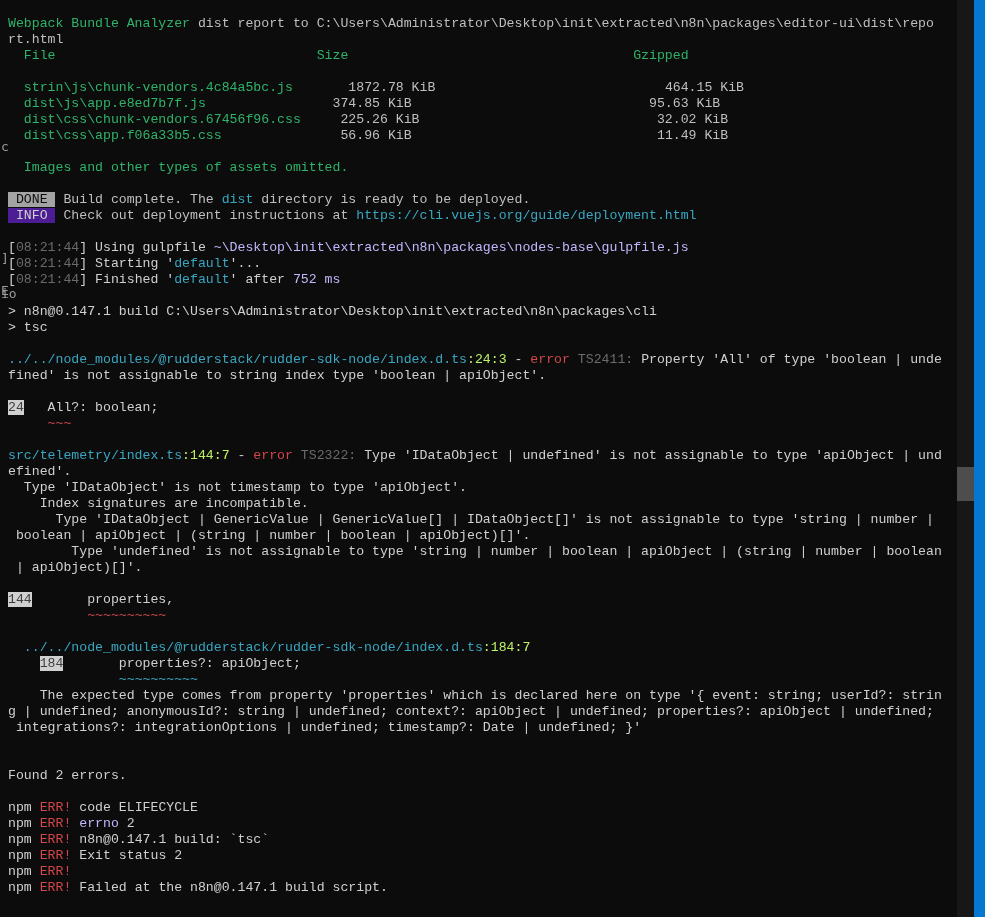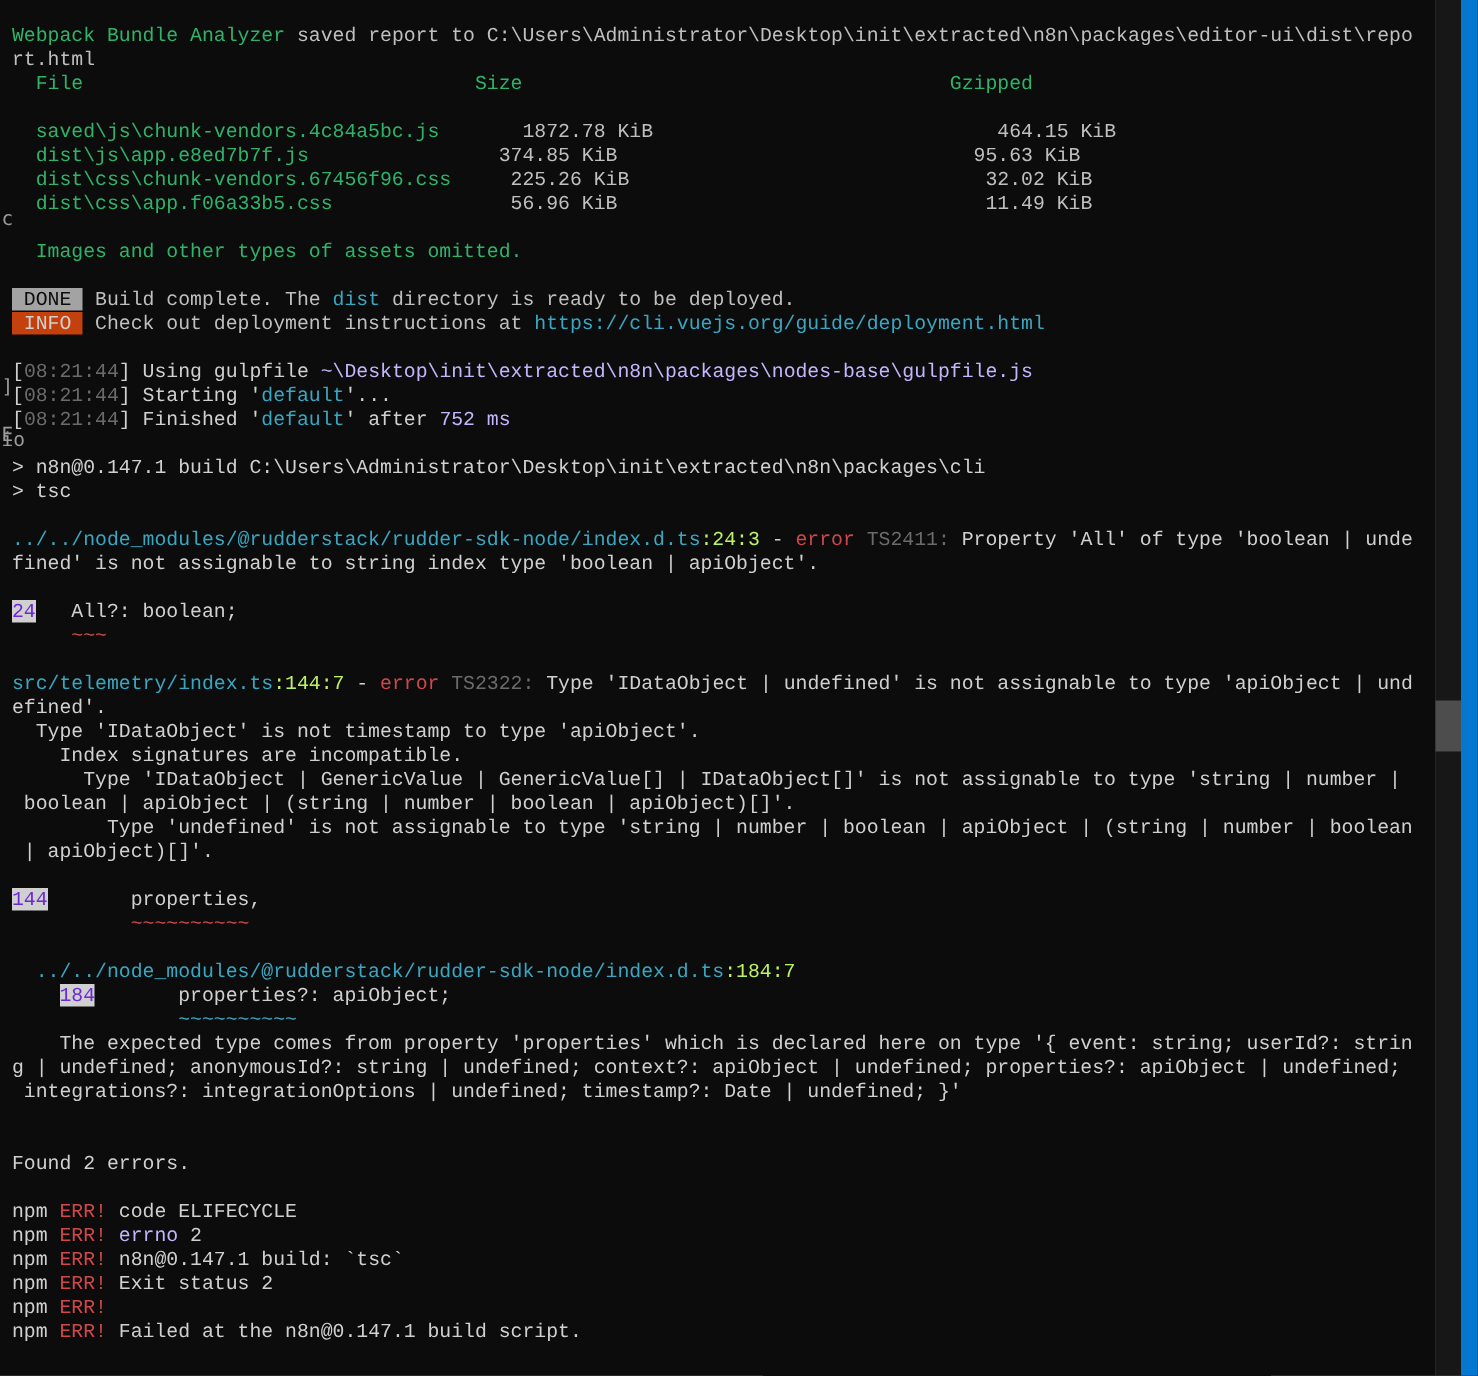--- a/index.html
+++ b/index.html
@@ -1,35 +1,35 @@
 <!DOCTYPE html>
 <html><head>
 <meta charset="utf-8">
 <style>
   html,body{margin:0;padding:0;background:#0477d1;width:985px;height:917px;overflow:hidden;font-family:Consolas,'Courier New',monospace;font-size:13.2px;line-height:16px}
   .term{position:absolute;left:0;top:0;width:957px;height:917px;background:#0c0c0c;color:#bfbfbf;padding:0 4px 0 8px;box-sizing:border-box;white-space:pre;overflow:hidden}
   .sb-track{position:absolute;left:957px;top:0;width:17px;height:917px;background:#171717}
   .sb-thumb{position:absolute;left:0;width:17px;background:#4d4d4d}
   .g{color:#2fb36a}.y{color:#bef264}.cy{color:#3aa7c2}.r{color:#d0474c}.dg{color:#6b6b6b}.w{color:#d0d0d0}.mag{color:#c4b5fd}
   .bg-g{background:#a3a3a3;color:#0c0c0c}
-  .bg-b{background:#c2410c;color:#d0d0d0}
-  .bg-w{background:#d0d0d0;color:#6d28d9}
+  .bg-b{background:#4c1d95;color:#d0d0d0}
+  .bg-w{background:#d0d0d0;color:#404040}
   .lnk{}
   
   .edge{position:absolute;left:1px;width:6px;color:#9b9b9b;font-family:Consolas,monospace;font-size:13px;line-height:16px}
 </style>
 </head>
 <body>
 
 <div class="term">
-<span class="g">Webpack Bundle Analyzer</span><span> saved report to </span><span>C:\Users\Administrator\Desktop\init\extracted\n8n\packages\editor-ui\dist\repo</span>
+<span class="g">Webpack Bundle Analyzer</span><span> dist report to </span><span>C:\Users\Administrator\Desktop\init\extracted\n8n\packages\editor-ui\dist\repo</span>
 <span>rt.html</span>
 <span class="g">  </span><span class="g">File</span><span class="g">                                 </span><span class="g">Size</span><span class="g">                                    </span><span class="g">Gzipped</span>
 
-<span>  <span class="g">saved\js\chunk-vendors.4c84a5bc.js</span>       <span>1872.78 KiB</span>                             <span>464.15 KiB</span></span>
+<span>  <span class="g">strin\js\chunk-vendors.4c84a5bc.js</span>       <span>1872.78 KiB</span>                             <span>464.15 KiB</span></span>
 <span>  <span class="g">dist\js\app.e8ed7b7f.js</span>                <span>374.85 KiB</span>                              <span>95.63 KiB</span></span>
 <span>  <span class="g">dist\css\chunk-vendors.67456f96.css</span>     <span>225.26 KiB</span>                              <span>32.02 KiB</span></span>
 <span>  <span class="g">dist\css\app.f06a33b5.css</span>               <span>56.96 KiB</span>                               <span>11.49 KiB</span></span>
 
   <span class="g">Images and other types of assets omitted.</span>
 
 <span class="bg-g"> DONE </span><span> Build complete. The </span><span class="cy">dist</span><span> directory is ready to be deployed.</span>
 <span class="bg-b"> INFO </span><span> Check out deployment instructions at </span><span class="cy lnk">https://cli.vuejs.org/guide/deployment.html</span>
 
 <span class="w">[</span><span class="dg">08:21:44</span><span class="w">] </span><span class="w">Using gulpfile </span><span class="mag">~\Desktop\init\extracted\n8n\packages\nodes-base\gulpfile.js</span>

